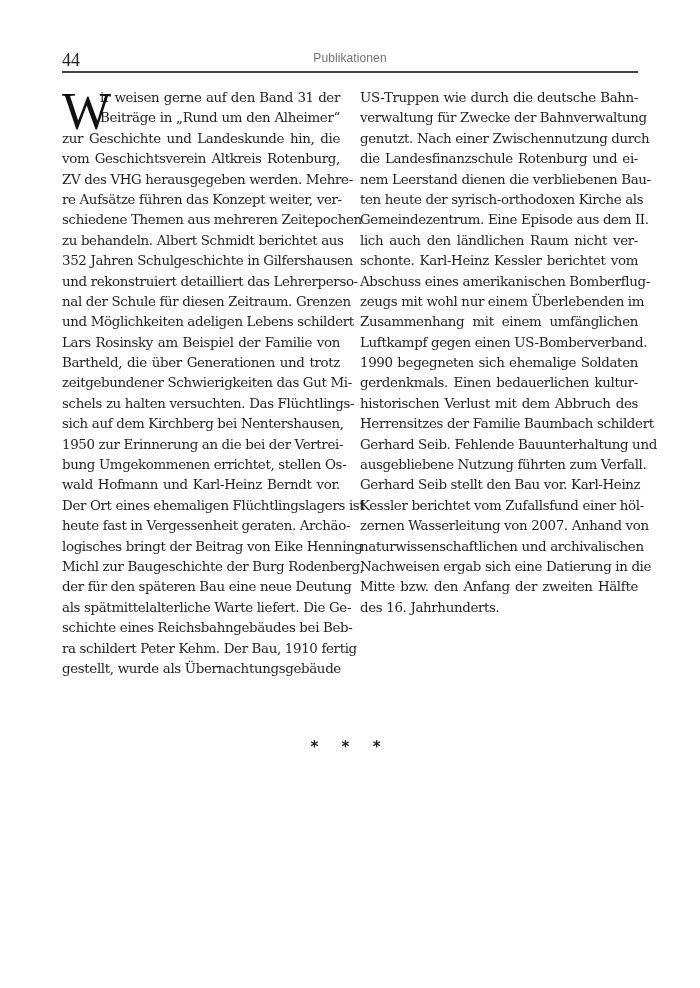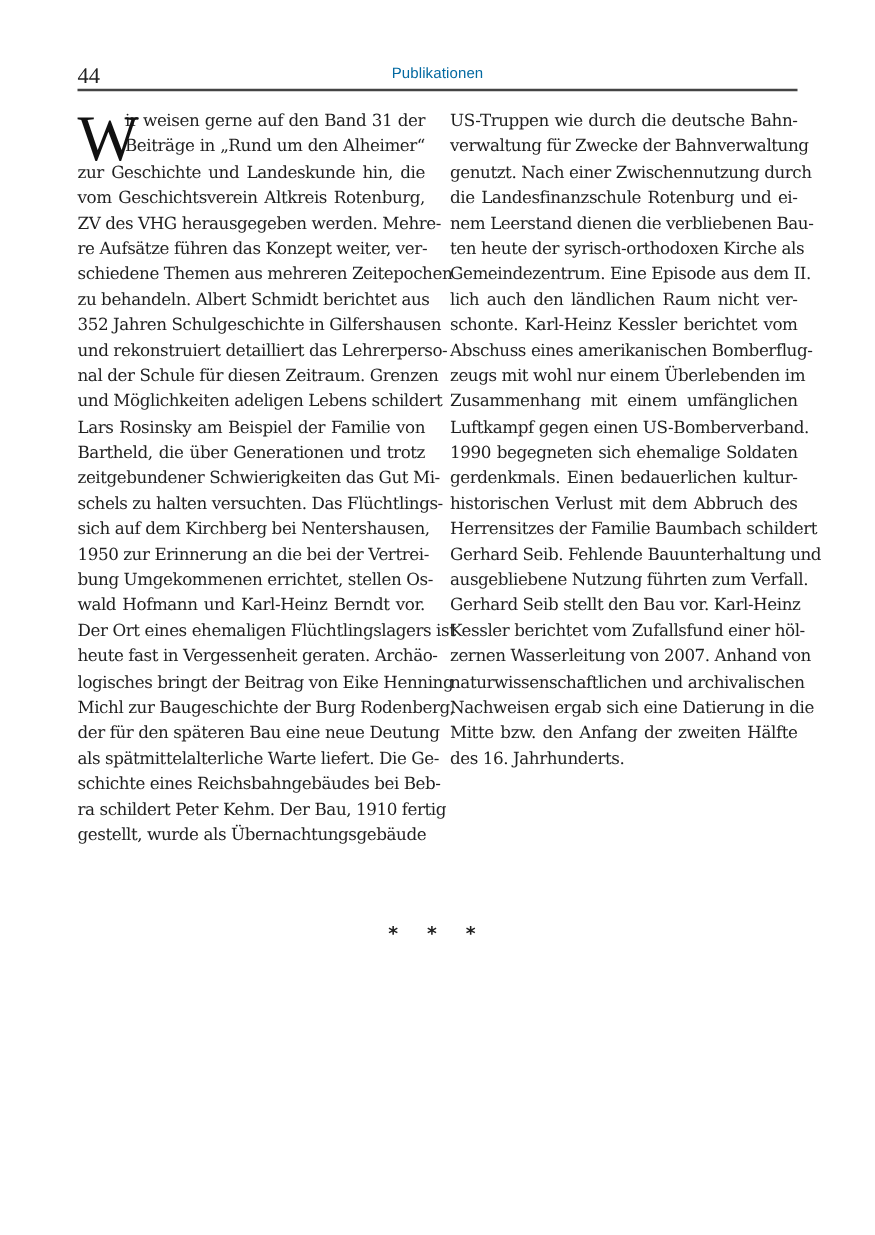--- a/index.html
+++ b/index.html
@@ -1,19 +1,19 @@
 <!DOCTYPE html>
 <html><head>
 <meta charset="utf-8">
 <style>
   html, body { margin: 0; padding: 0; background: #ffffff; }
   body { width: 700px; height: 988px; position: relative; overflow: hidden; color: #1e1e1e; }
   .page-header { position: absolute; left: 62px; top: 46px; width: 576px; height: 26px; }
   .page-number { position: absolute; left: 0; top: 4px; font-family: "Liberation Serif", serif; font-size: 18px; color: #222; }
-  .running-title { position: absolute; left: 0; width: 100%; top: 5px; text-align: center; font-family: "Liberation Sans", sans-serif; font-size: 12px; color: #0369a1; letter-spacing: 0.1px; }
+  .running-title { position: absolute; left: 0; width: 100%; top: 5px; text-align: center; font-family: "Liberation Sans", sans-serif; font-size: 12px; color: #737373; letter-spacing: 0.1px; }
   .header-rule { position: absolute; left: 62px; top: 71px; width: 576px; height: 0; border-top: 2px solid #444; }
   .column { position: absolute; top: 88px; width: 278px; font-family: "DejaVu Serif", serif; font-size: 13.4px; line-height: 20.4px; color: #1f1f1f; }
   .col-left { left: 62px; }
   .col-right { left: 360px; }
   .line { display: block; white-space: nowrap; text-align: justify; text-align-last: justify; height: 20.4px; overflow: visible; letter-spacing: -0.35px; }
   .line.last { text-align-last: left; }
   .line.indent { padding-left: 38px; }
   .dropcap-wrap { position: absolute; left: 0; top: 2px; }
   .dropcap { font-family: "Liberation Serif", serif; font-size: 52px; line-height: 44px; color: #111; display: block; }
   .separator { position: absolute; top: 738px; left: 0; width: 700px; text-align: center; font-family: "DejaVu Sans", sans-serif; font-weight: bold; font-size: 15px; letter-spacing: 9px; color: #222; }

